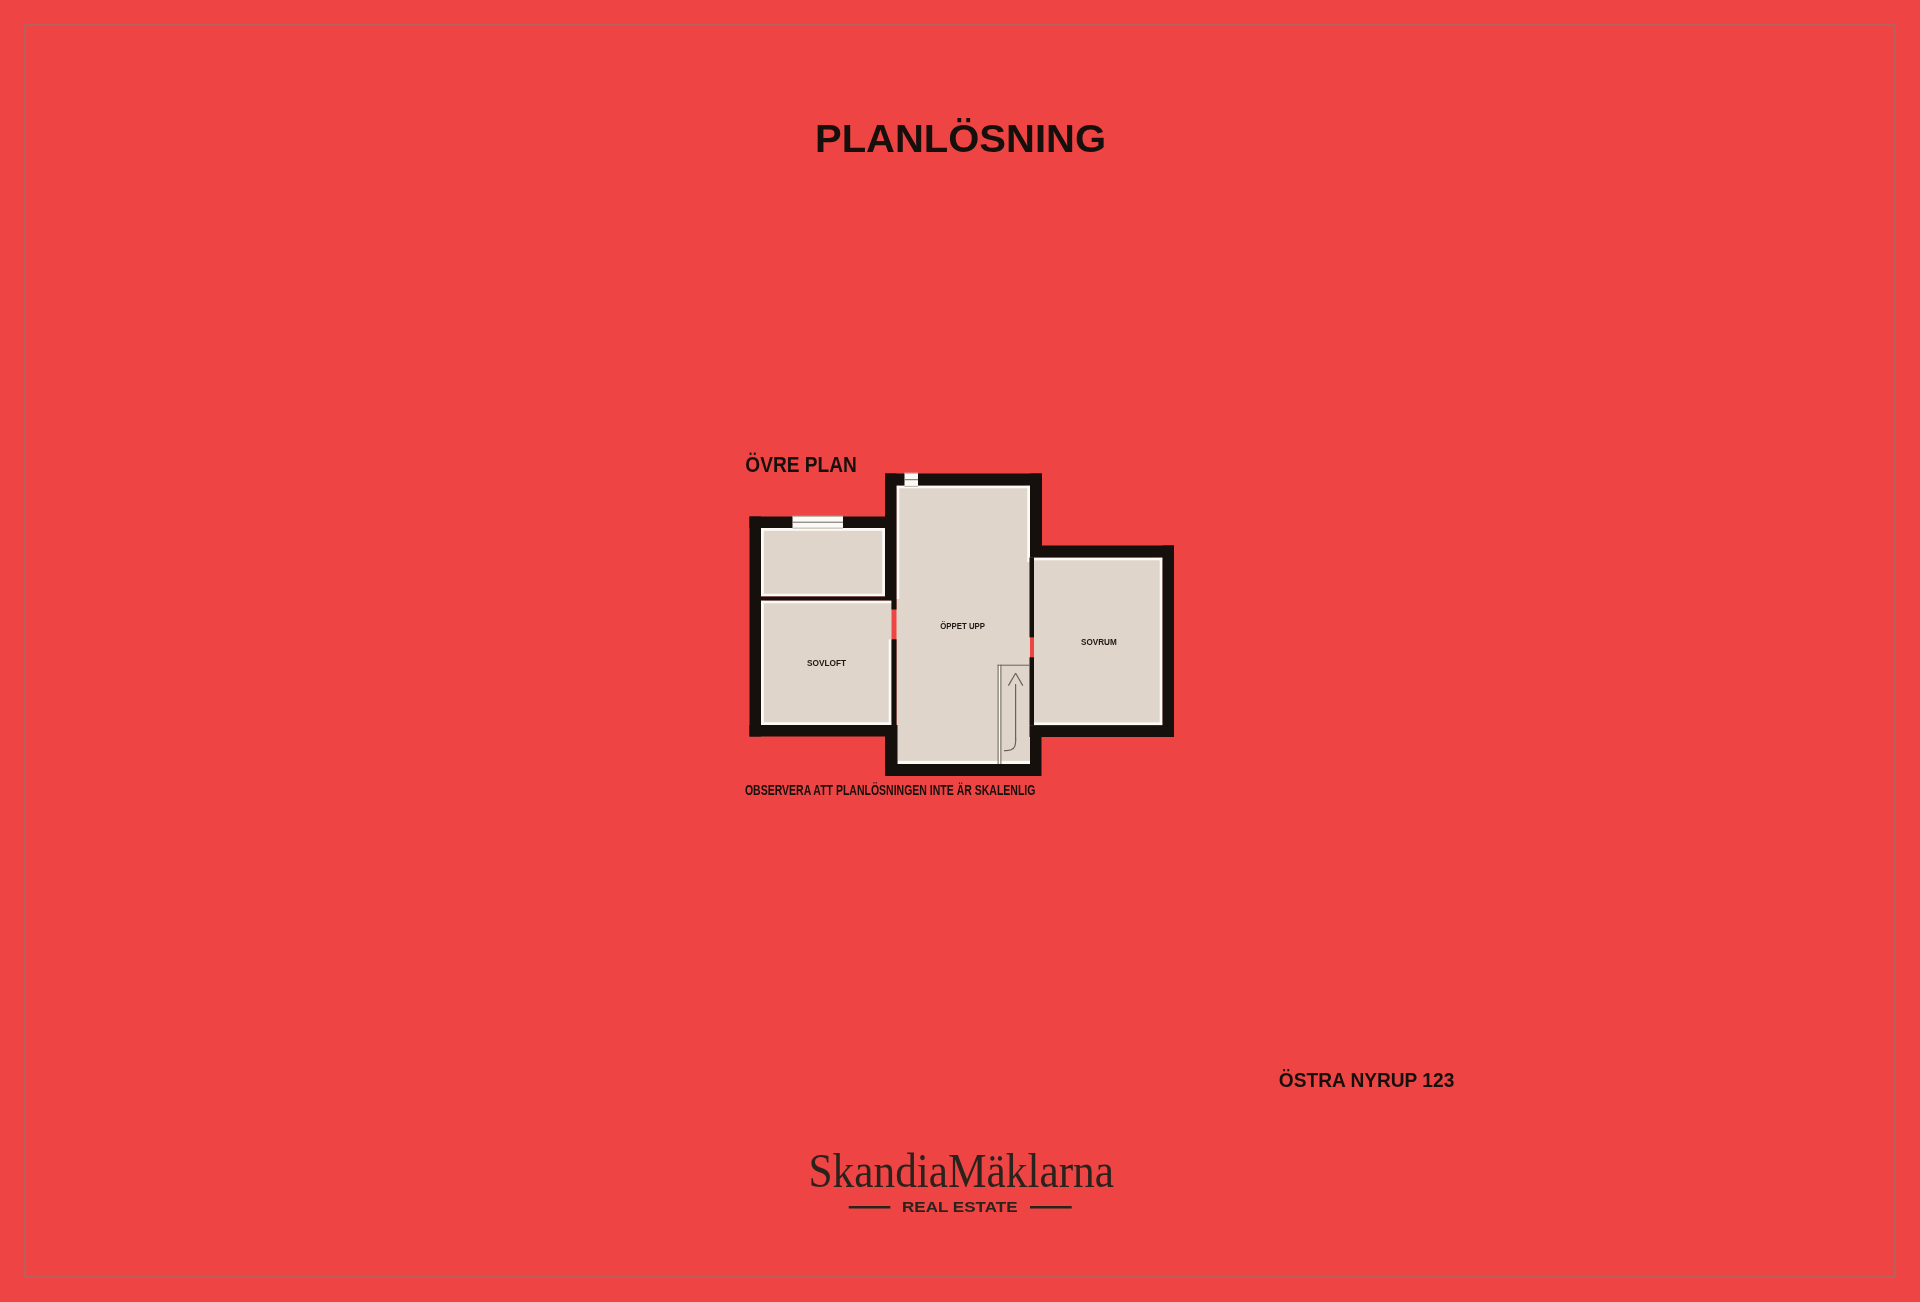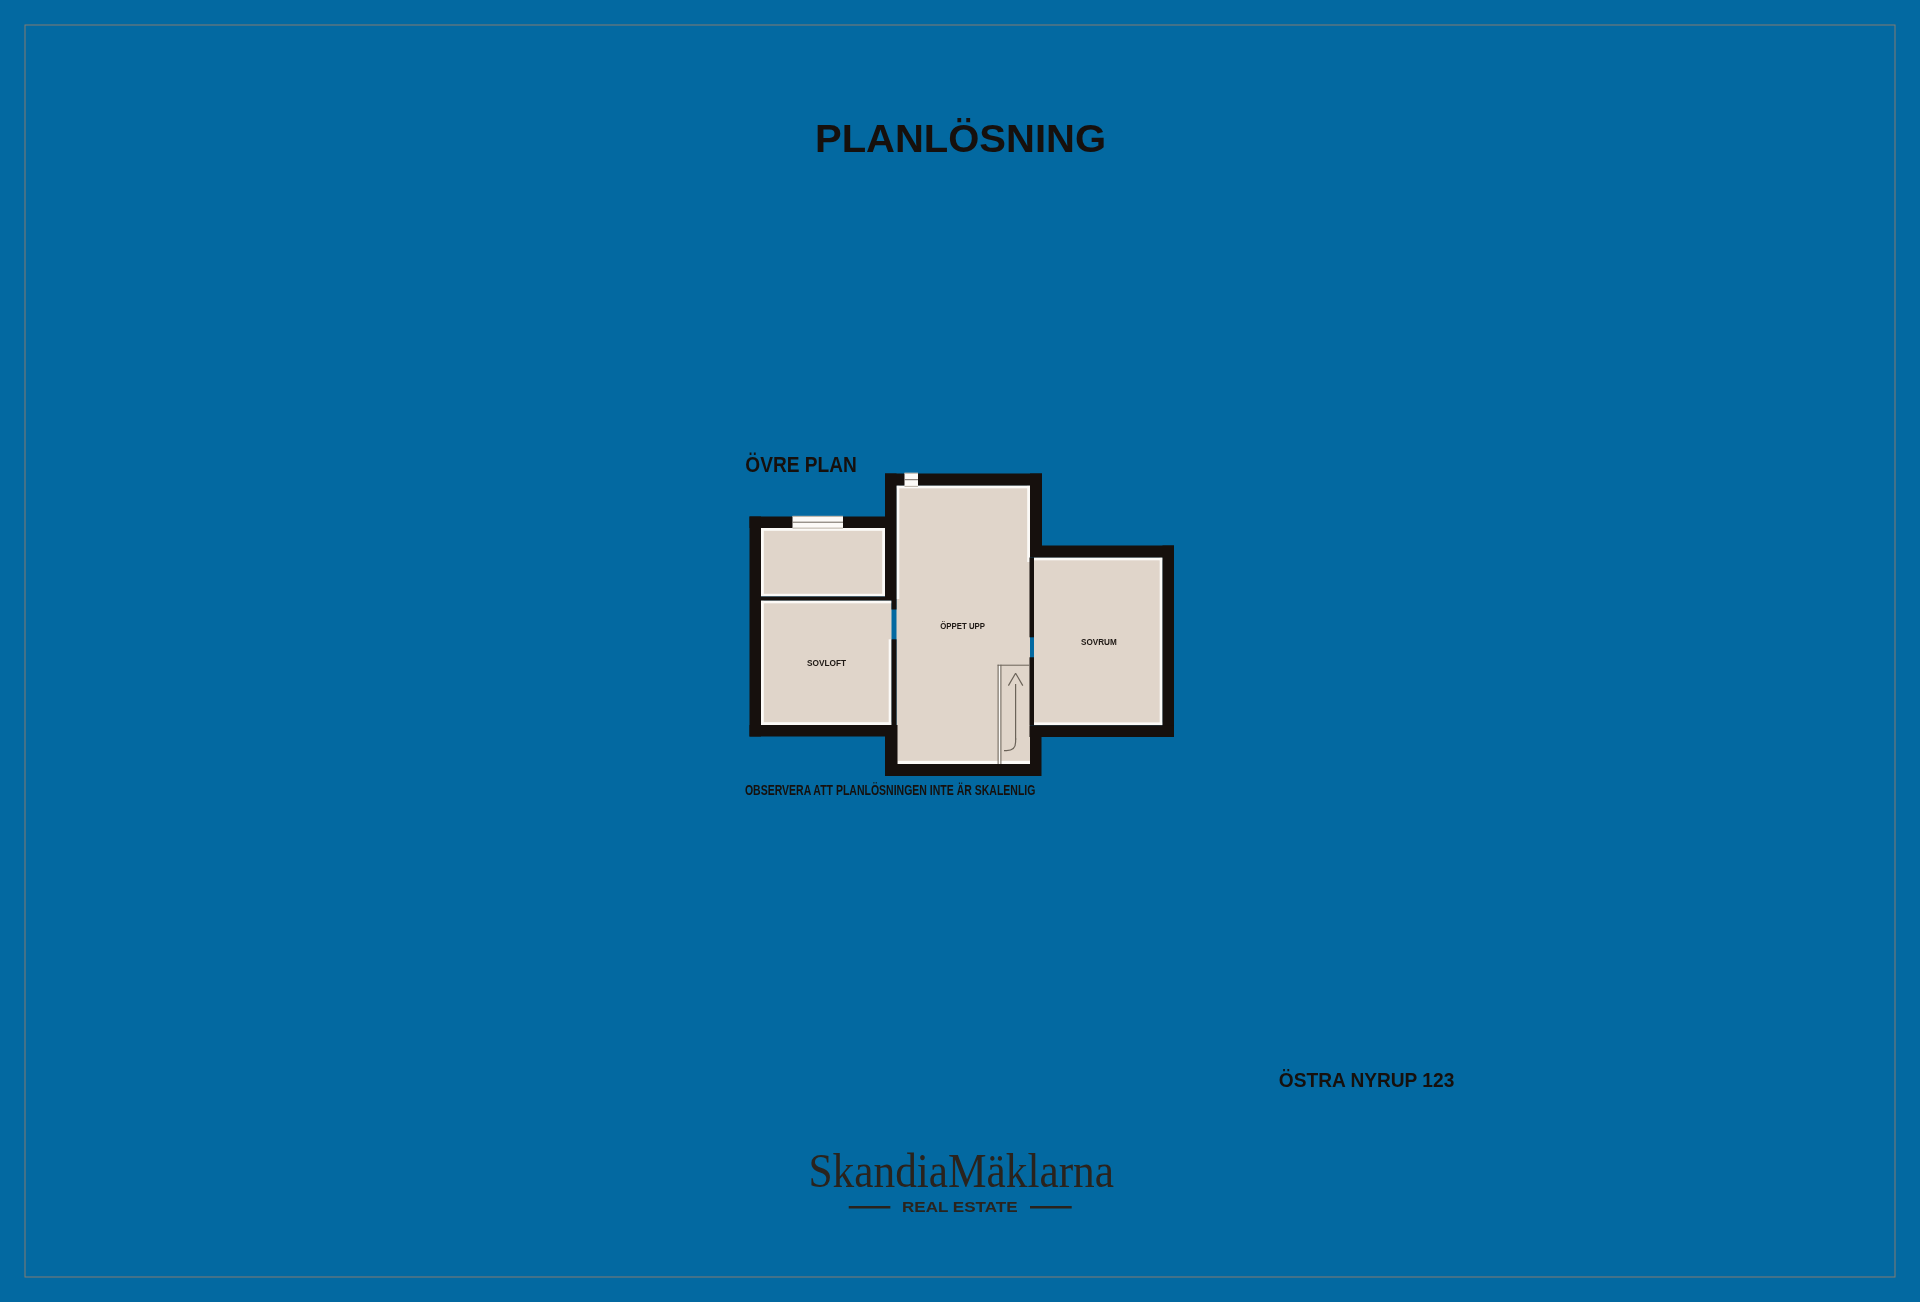--- a/index.html
+++ b/index.html
@@ -1,16 +1,16 @@
 <!DOCTYPE html>
 <html><head>
 <meta charset="utf-8">
 <style>
   html,body{margin:0;padding:0;background:#e0d5ca;}
-  #page{position:relative;width:1920px;height:1302px;background:#0369a1;overflow:hidden;
+  #page{position:relative;width:1920px;height:1302px;background:#ef4444;overflow:hidden;
         font-family:"Liberation Sans", sans-serif;}
   svg{position:absolute;left:0;top:0;}
 </style>
 </head>
 <body>
 <div id="page">
 <svg width="1920" height="1302" viewBox="0 0 1920 1302">
 
   <rect x="25" y="25" width="1870" height="1252" fill="none" stroke="#847c72" stroke-width="1"></rect>
 

